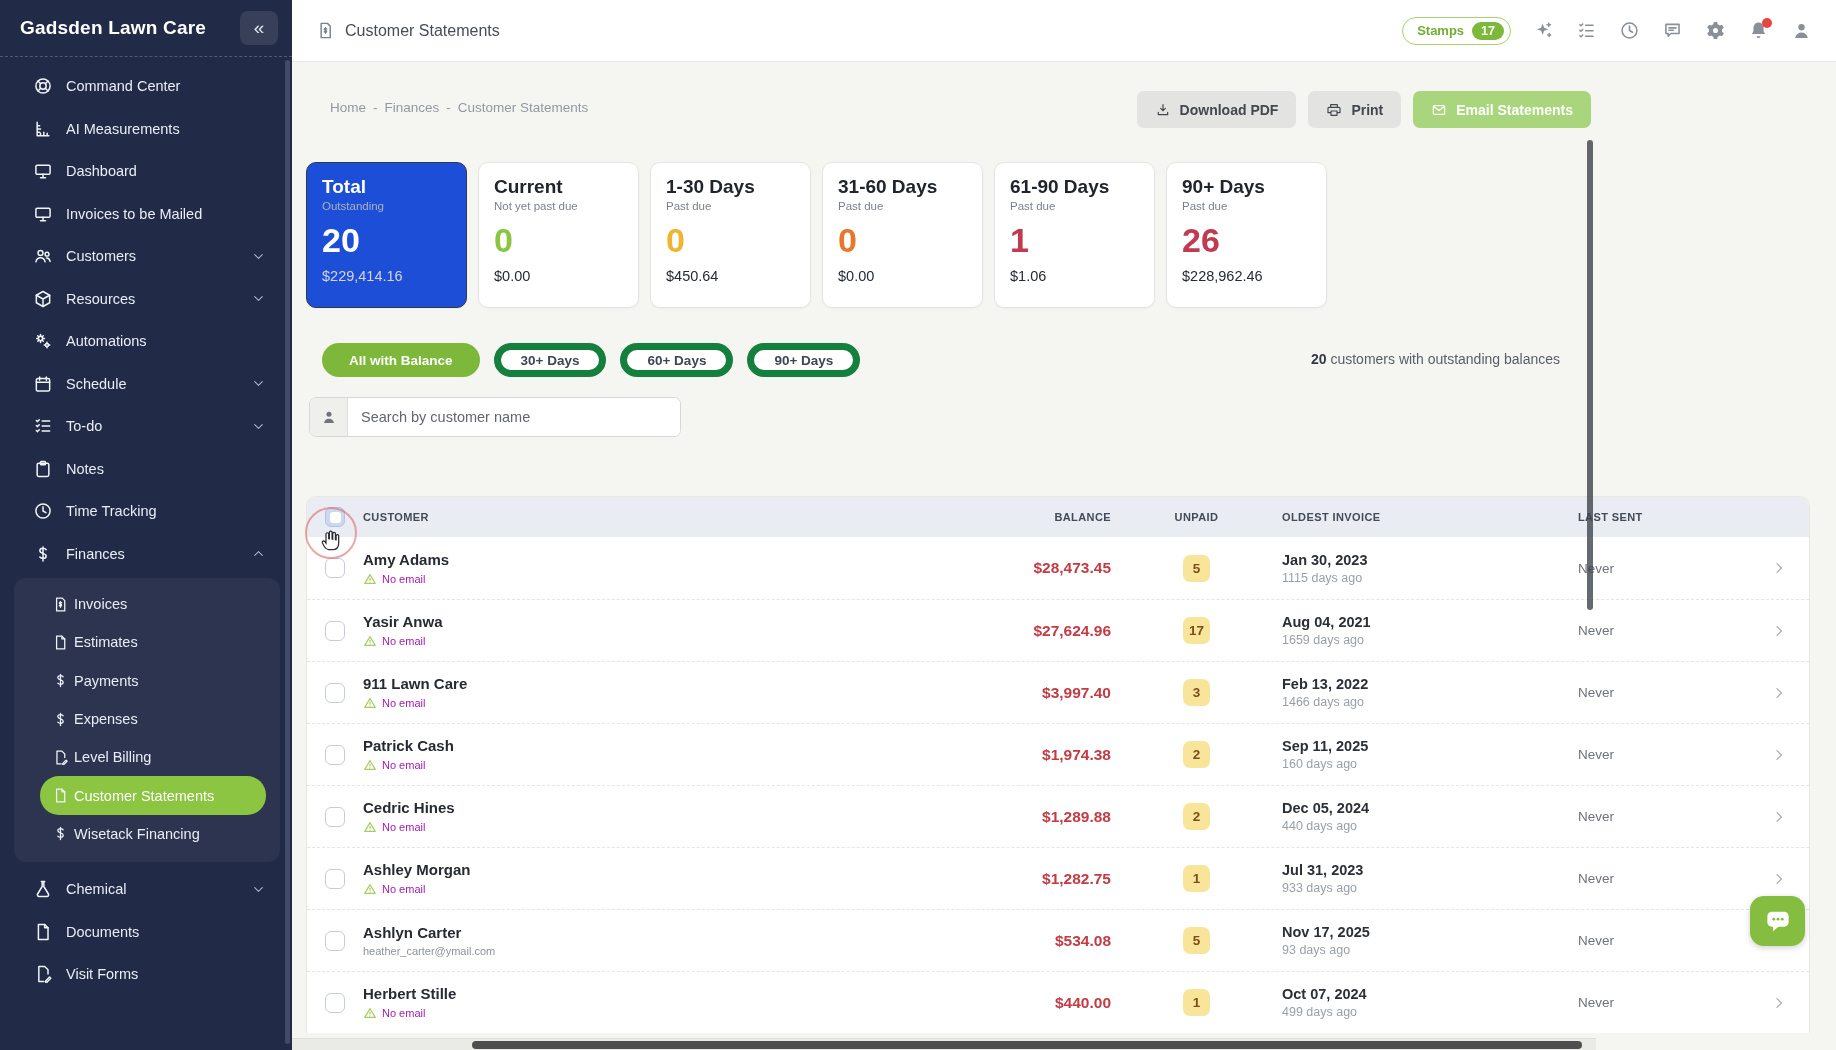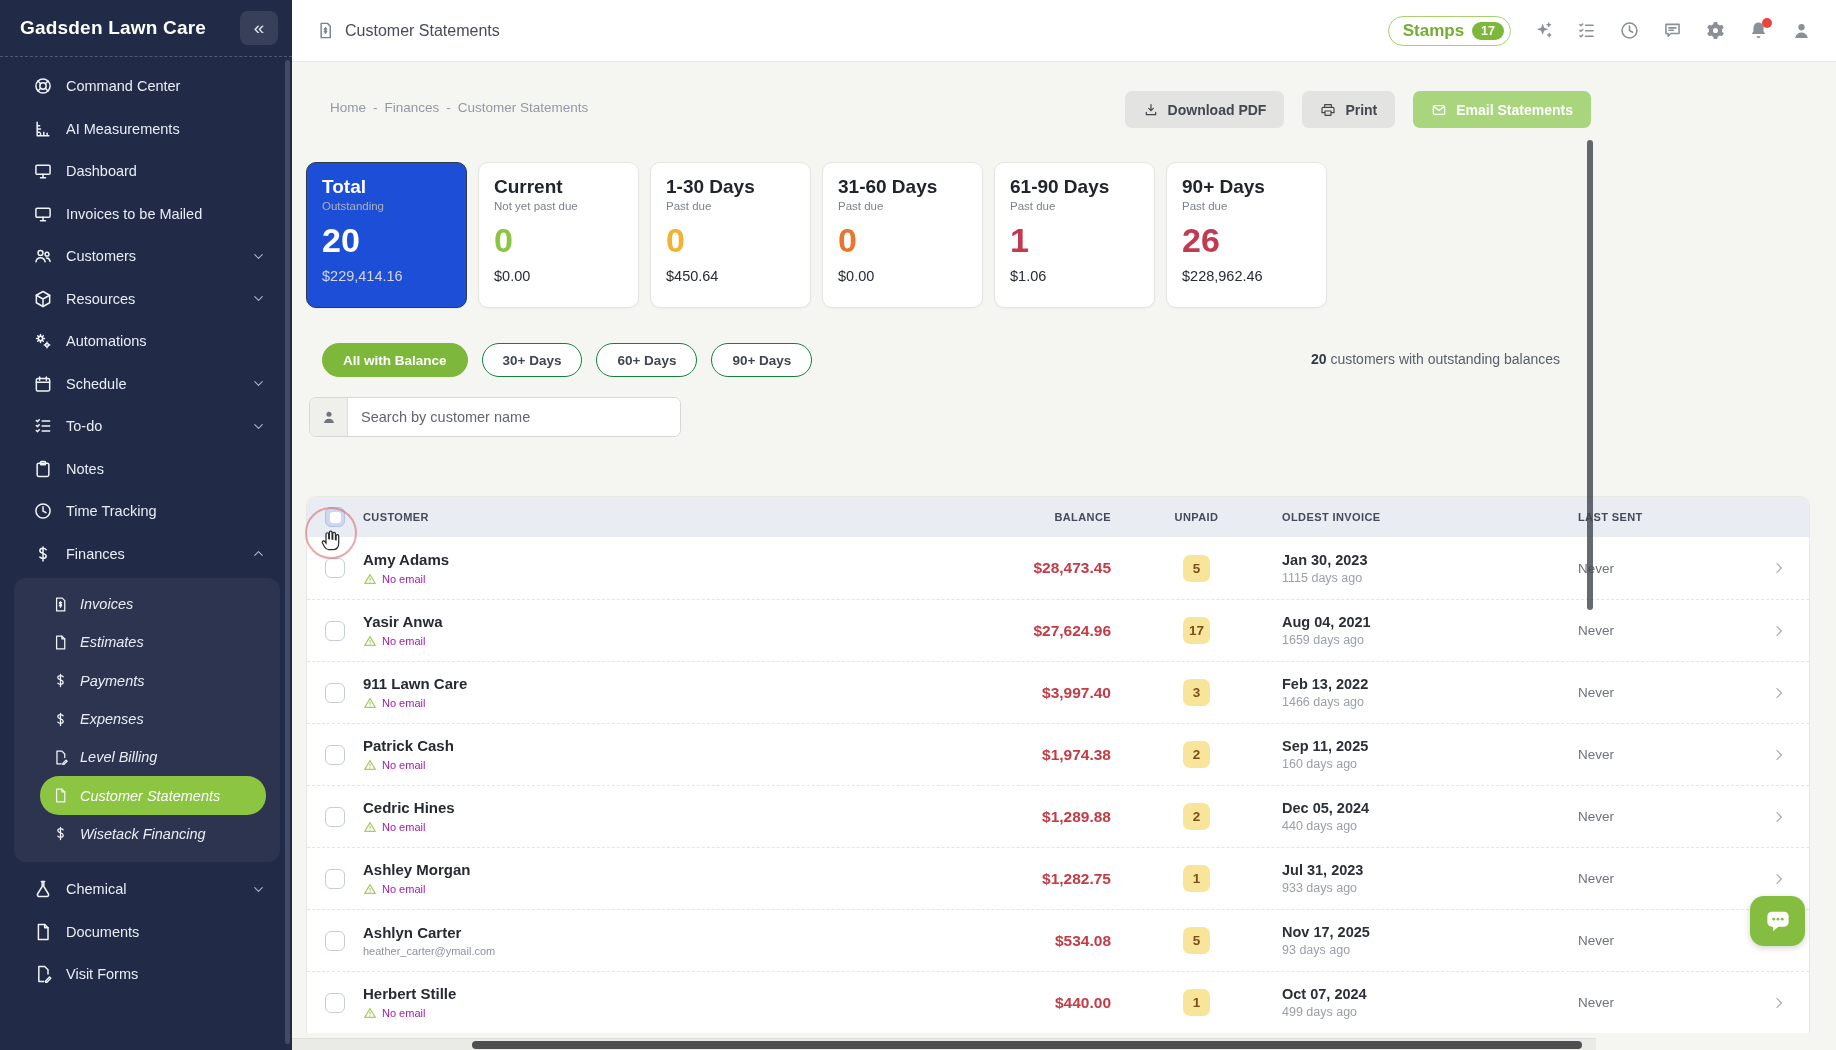--- a/index.html
+++ b/index.html
@@ -19,49 +19,49 @@
   .side-item { display:flex; align-items:center; height:42.5px; padding:0 26px 0 33px;
     font-size:14.5px; font-weight:500; color:#e9edf5; cursor:pointer; }
   .side-item .icon { width:20px; height:20px; flex:0 0 20px; color:#f0f3f9; }
   .side-item .lbl { margin-left:13px; flex:1; white-space:nowrap; }
   .side-item .side-chevron { width:15px; height:15px; color:#aab3c9; flex:0 0 15px; }
   .sub-panel { margin:3px 12px 6px 14px; background:rgba(255,255,255,.05);
     border-radius:12px; padding:7px 0 9px 0; }
   .side-item.child { height:38.3px; margin:0 14px 0 26px; padding:0 12px;
     border-radius:19px; font-size:14.5px; }
   .side-item.child .icon { width:17px; height:17px; flex:0 0 17px; }
-  .side-item.child .lbl { margin-left:11px;font-style:italic; }
+  .side-item.child .lbl { margin-left:5px; }
   .side-item.child.active { background:#8bc541; color:#ffffff; }
   .side-scrollbar { position:absolute; right:2px; top:60px; bottom:6px; width:5px;
     border-radius:3px; background:rgba(151,161,189,.28); }
 
   
   .topbar { position:absolute; left:292px; top:0; right:0; height:62px; background:#ffffff;
     border-bottom:1px solid #e8e8e6; display:flex; align-items:center;
     justify-content:space-between; padding:0 24px; z-index:5; }
   .title-wrap { display:flex; align-items:center; gap:10px; }
   .title-wrap .icon { width:19px; height:19px; color:#7a808c; }
   .page-title { font-size:16px; font-weight:500; color:#474c58; }
   .topbar-right { display:flex; align-items:center; gap:22px; }
   .stamps-pill { display:flex; align-items:center; gap:8px; padding:4px 6px 4px 14px;
     border:1.5px solid #a9d06a; border-radius:999px; background:#fff; cursor:pointer; }
-  .stamps-label { color:#74ad33; font-weight:700; font-size:17px; }
+  .stamps-label { color:#74ad33; font-weight:700; font-size:13px; }
   .stamps-badge { background:#7db83a; color:#fff; border-radius:999px;
     padding:2px 9px; font-size:12.5px; font-weight:700; }
   .topbar-icon { width:21px; height:21px; color:#8a9097; background:none; border:none;
     cursor:pointer; position:relative; padding:0; }
   .topbar-icon .icon { width:21px; height:21px; color:#8a9097; }
   .bell-dot { position:absolute; top:-2px; right:-3px; width:10px; height:10px;
     border-radius:50%; background:#e8453c; }
 
   
   .content { position:absolute; left:292px; top:62px; width:1304px; height:988px; }
   .breadcrumb { position:absolute; left:38px; top:38px; font-size:13.5px; color:#9298a5; }
   .breadcrumb .bc-sep { margin:0 7px; }
-  .actions { position:absolute; right:5px; top:29px; display:flex; gap:18px; }
+  .actions { position:absolute; right:5px; top:29px; display:flex; gap:12px; }
   .btn { display:flex; align-items:center; gap:9px; height:37px; padding:0 18px;
     border:none; border-radius:7px; font-size:14px; font-weight:600; cursor:pointer;
     font-family:"Liberation Sans", sans-serif; }
   .btn .icon { width:16px; height:16px; }
   .btn.gray { background:#e3e3e1; color:#43474f; }
   .btn.green { background:#a9d67c; color:#ffffff; }
 
   
   .cards { position:absolute; left:14px; top:100px; display:flex; gap:11px; }
   .sum-card { width:161px; height:146px; background:#fff; border:1px solid #e5e6e2;
@@ -71,21 +71,21 @@
   .sum-card .sc-sub { font-size:11.5px; color:#7b828c; margin-top:2px; }
   .sum-card .sc-count { font-size:34px; font-weight:800; margin-top:10px; line-height:1.1; }
   .sum-card .sc-amount { font-size:14.5px; color:#272b33; margin-top:9px; }
   .sum-card.dark { background:#1d4ed8; border-color:#323a49; }
   .sum-card.dark .sc-title { color:#ffffff; }
   .sum-card.dark .sc-sub { color:#aab1bb; }
   .sum-card.dark .sc-amount { color:#d3d7dd; }
 
   
   .pills { position:absolute; left:30px; top:281px; display:flex; gap:14px; }
-  .pill { height:34px; padding:0 20px; border-radius:999px; border:1px solid #15803d;
+  .pill { height:34px; padding:0 20px; border-radius:999px; border:7px solid #15803d;
     background:#fff; color:#3f4652; font-size:13.5px; font-weight:700; cursor:pointer;
     font-family:"Liberation Sans", sans-serif; }
   .pill.active { background:#7db83a; border-color:#7db83a; color:#fff; }
   .filter-summary { position:absolute; right:36px; top:289px; font-size:14px; color:#585e69; }
   .filter-summary b { color:#343a45; }
 
   
   .searchbox { position:absolute; left:17px; top:335px; width:372px; height:40px;
     border:1px solid #d6d9d8; border-radius:7px; background:#fff; display:flex;
     overflow:hidden; }

